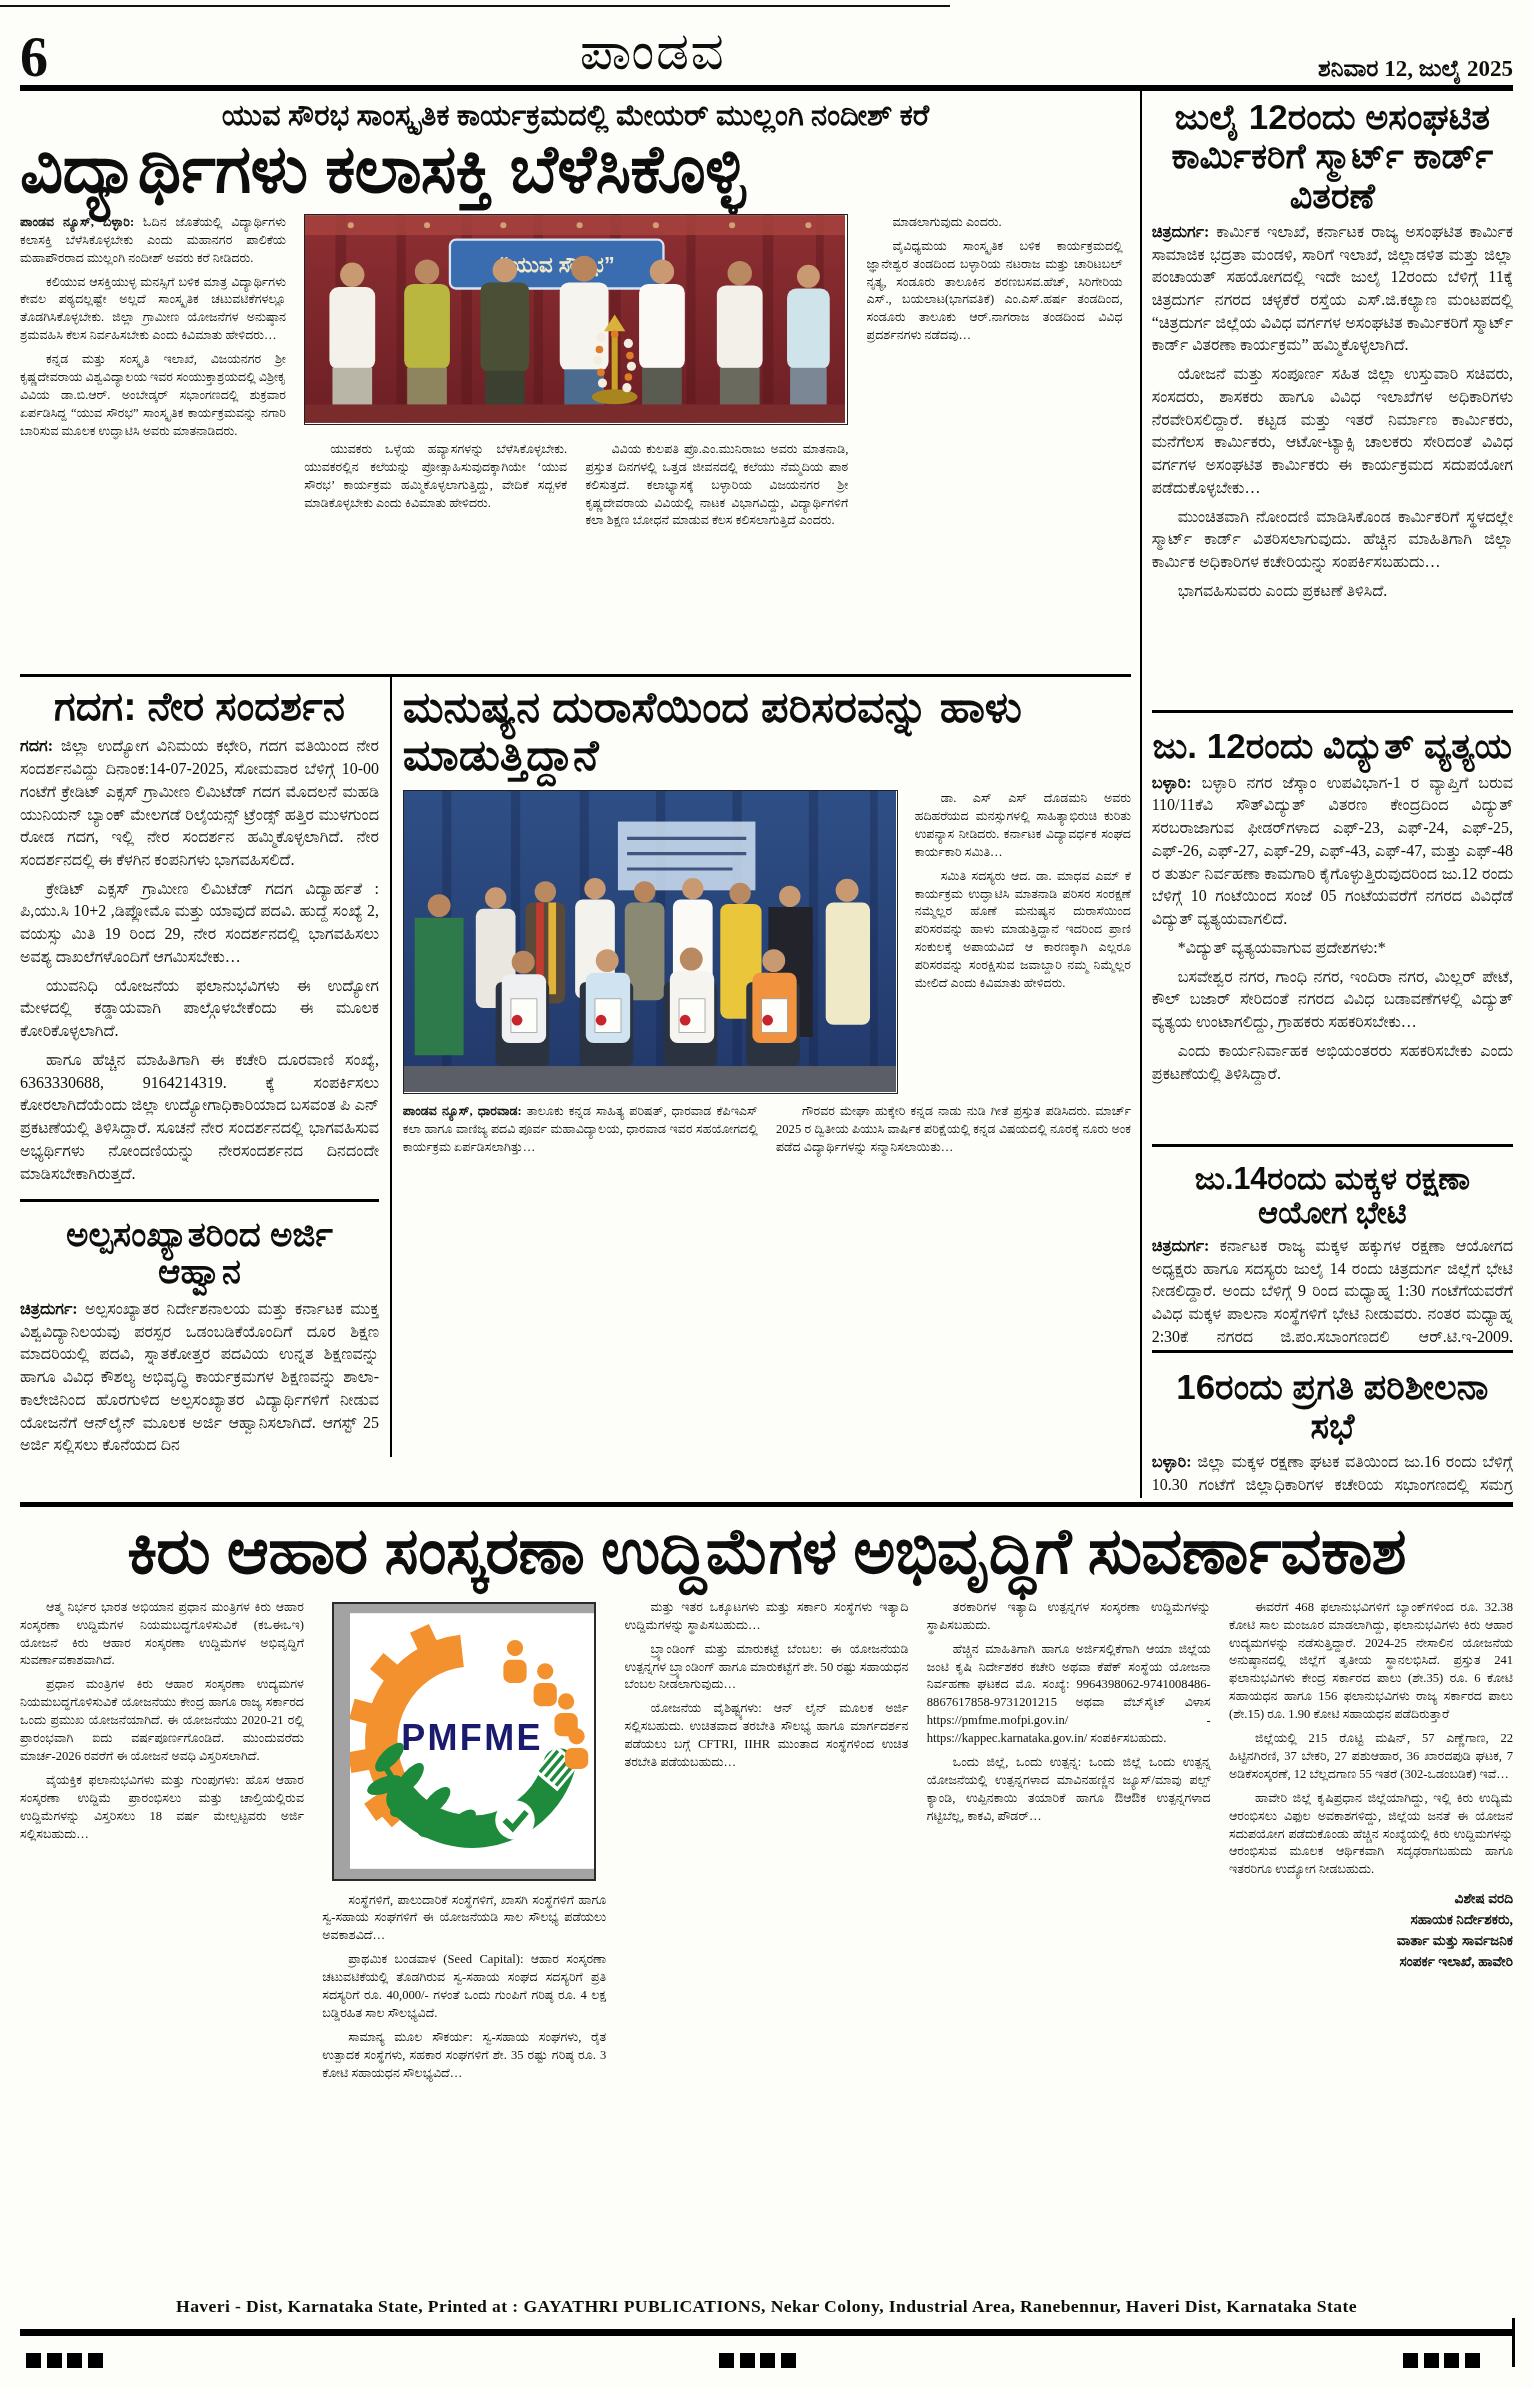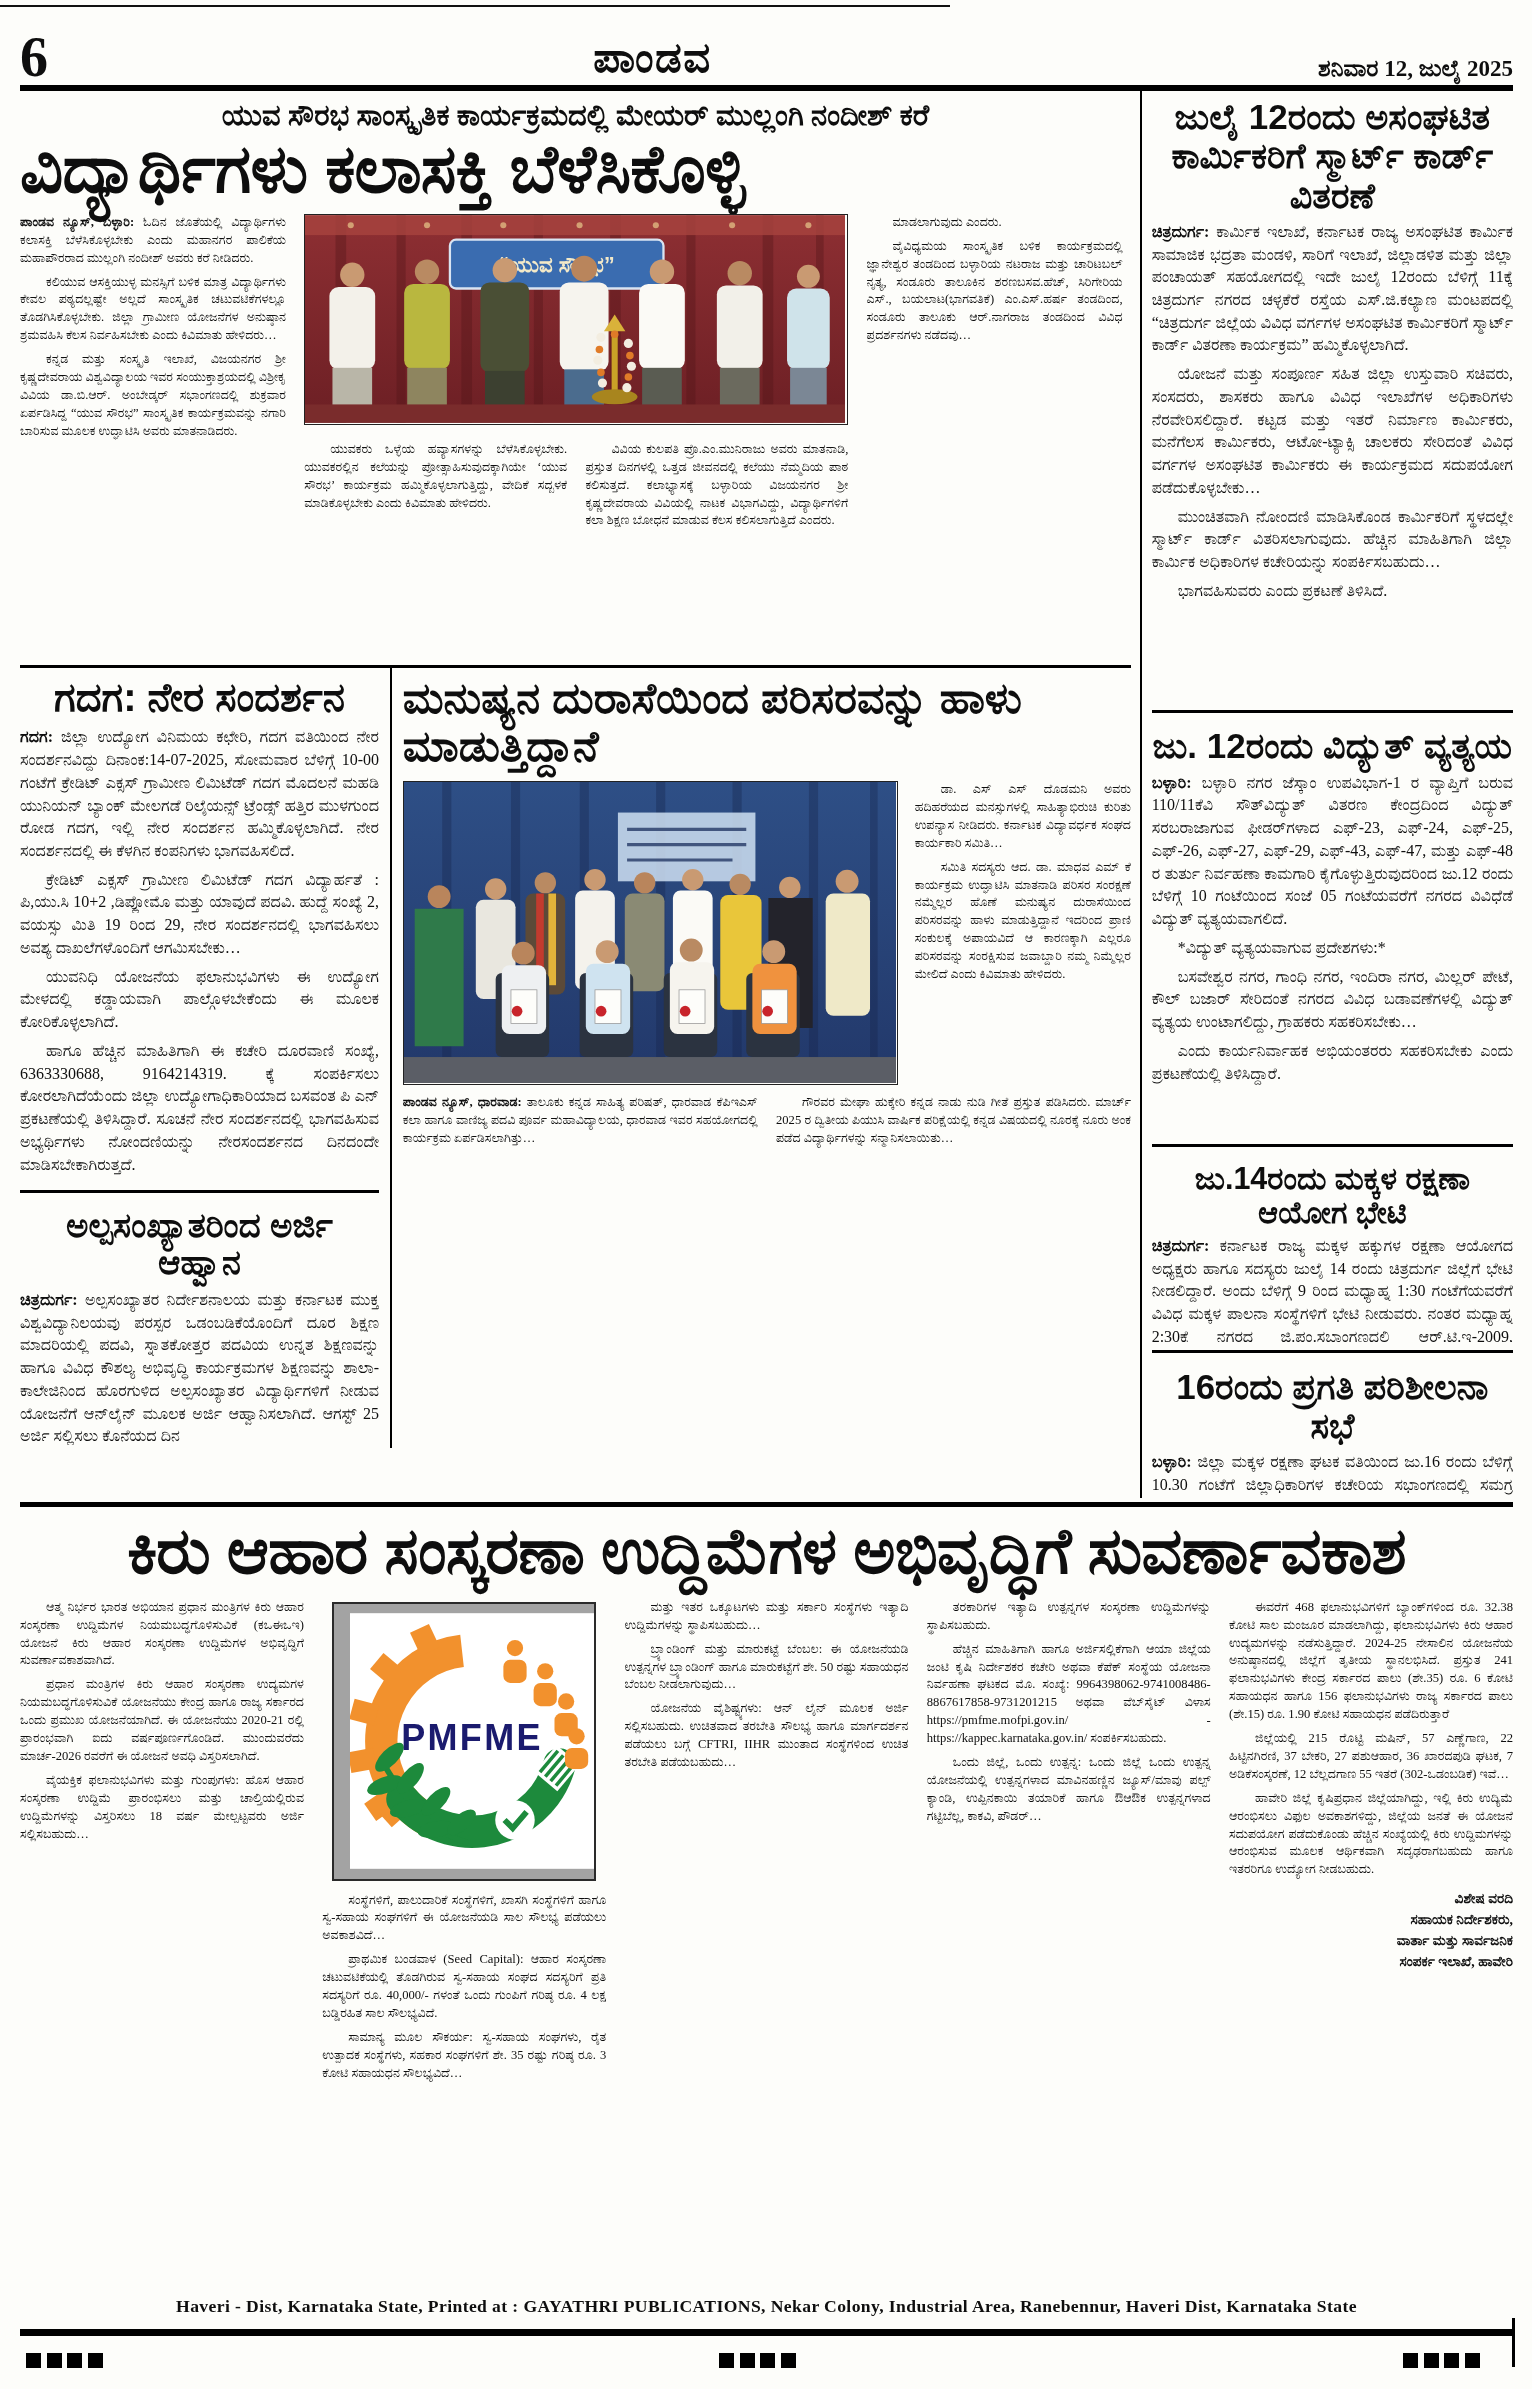--- a/index.html
+++ b/index.html
@@ -5,21 +5,21 @@
   html,body{margin:0;padding:0;background:#e8e8e4;}
   .page{width:1533px;height:2389px;position:relative;background:#fdfdfa;color:#0e0e0e;
         font-family:"Liberation Serif",serif;overflow:hidden;margin:0 auto;}
   .topedge{position:absolute;top:4.6px;left:0;width:62%;height:2.3px;background:#111;}
   .inner{padding:0 20px;}
 
   
   .masthead{display:flex;align-items:flex-end;justify-content:space-between;
             border-bottom:6.1px solid #000;height:82px;padding-bottom:3.1px;}
   .pagenum{font-size:56px;font-weight:bold;line-height:.9;}
-  .papername{font-size:42px;font-weight:bold;letter-spacing:1.5px;transform:translateX(-30.5px);}
+  .papername{font-size:52px;font-weight:normal;letter-spacing:1.5px;transform:translateX(-30.5px);}
   .edition{font-size:23px;font-weight:bold;}
 
   
   .bp{ text-align:justify;font-size:12.6px;line-height:1.42;margin:0 0 6.1px;text-indent:26px;}
   .lead{text-indent:0;}
   .dl{font-weight:bold;}
   .jcol{overflow:hidden;}
 
   
   .topband{display:flex;}
@@ -32,21 +32,21 @@
           font-family:"Liberation Sans",sans-serif;letter-spacing:-0.8px;}
   .mainbody{display:flex;gap:18.3px;height:449px;overflow:hidden;}
   .mcol1{width:266px;}
   .mmid{width:544px;display:flex;flex-direction:column;}
   .photo1{width:544px;height:211px;border:1.5px solid #222;box-sizing:border-box;}
   .underphoto{display:flex;gap:18.3px;margin-top:16px;flex:1;overflow:hidden;}
   .ucol{width:263px;}
   .mcol4{width:256px;}
 
   
-  .midband{display:flex;border-top:3.1px solid #000;margin-top:2px;height:780px;overflow:hidden;}
+  .midband{display:flex;border-top:3.1px solid #000;margin-top:11px;height:780px;overflow:hidden;}
   .leftstack{width:359px;padding-top:3.1px;}
   .midvr{width:2.3px;background:#000;margin:0 10.7px;}
   .midstack{flex:1;padding-top:3.1px;overflow:hidden;}
   .hl2{font-size:40px;font-weight:bold;text-align:center;line-height:1.08;margin:4.6px 0 7.6px;
        font-family:"Liberation Sans",sans-serif;}
   .hl3{font-size:34px;font-weight:bold;text-align:center;line-height:1.1;margin:6.1px 0 7.6px;
        font-family:"Liberation Sans",sans-serif;}
   .hr4{border:none;border-top:3.1px solid #000;margin:7.6px 0;}
   .dharhl{font-size:43px;font-weight:bold;line-height:1.12;margin:3.1px 0 10.7px;text-align:left;
           font-family:"Liberation Sans",sans-serif;}

